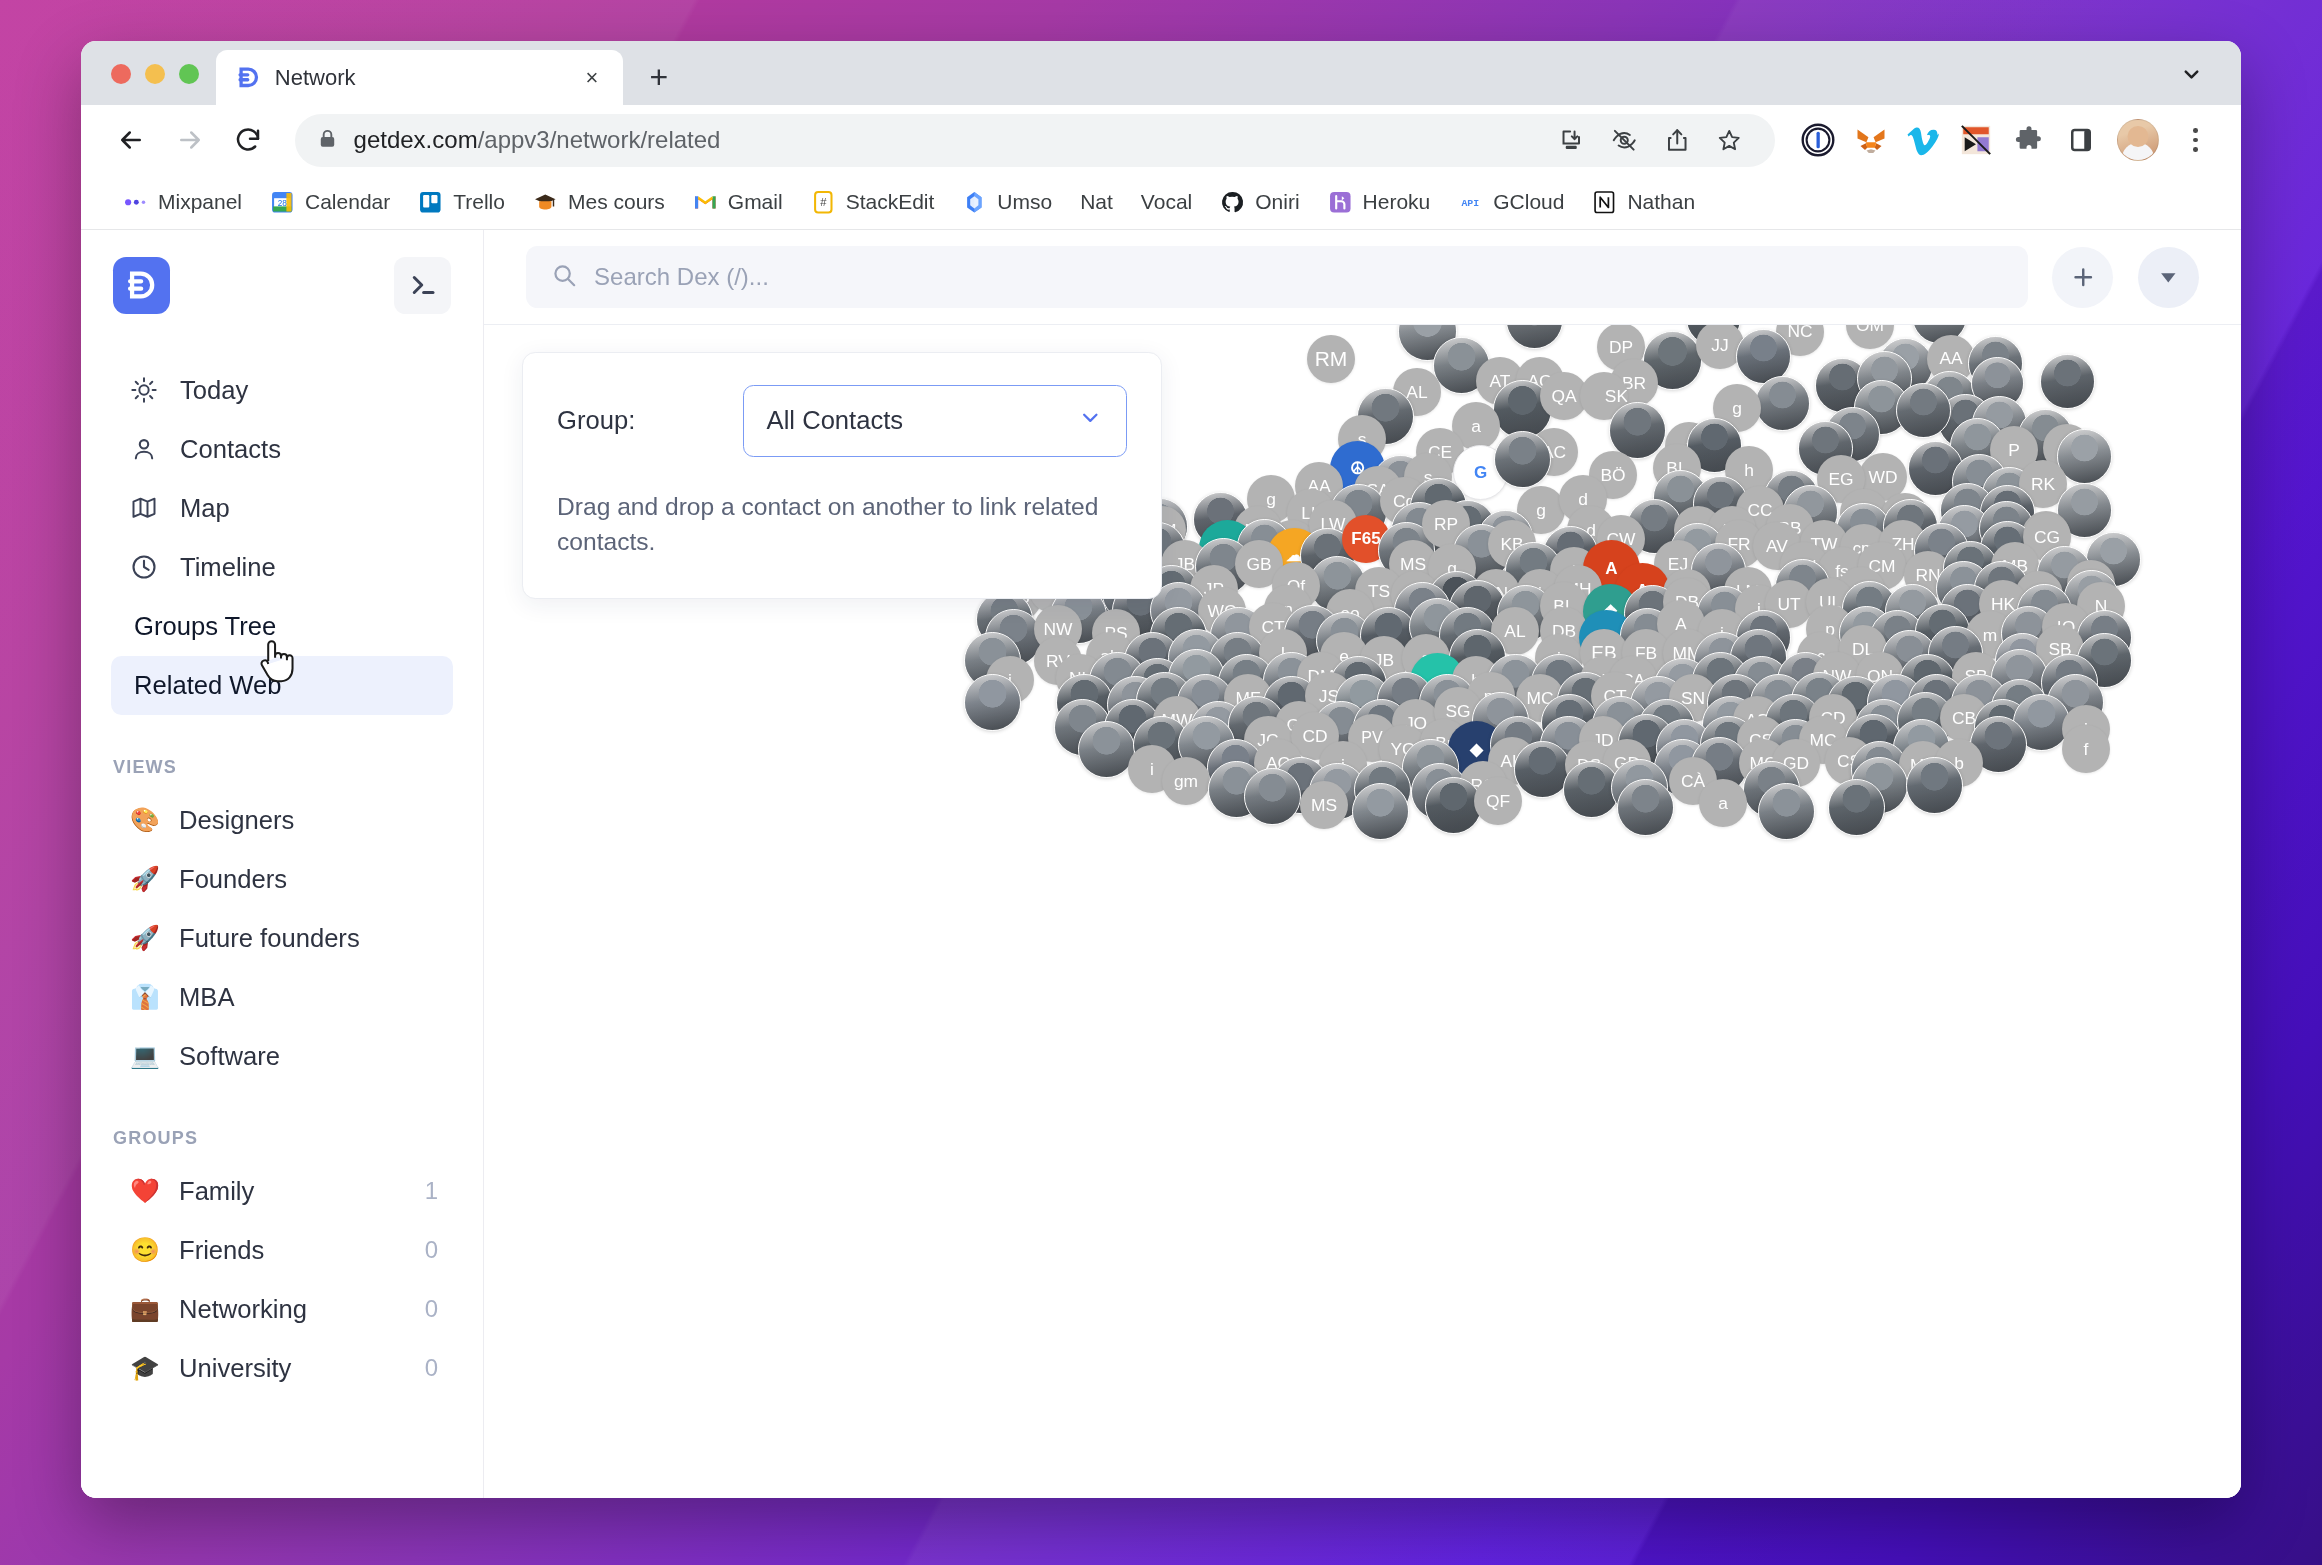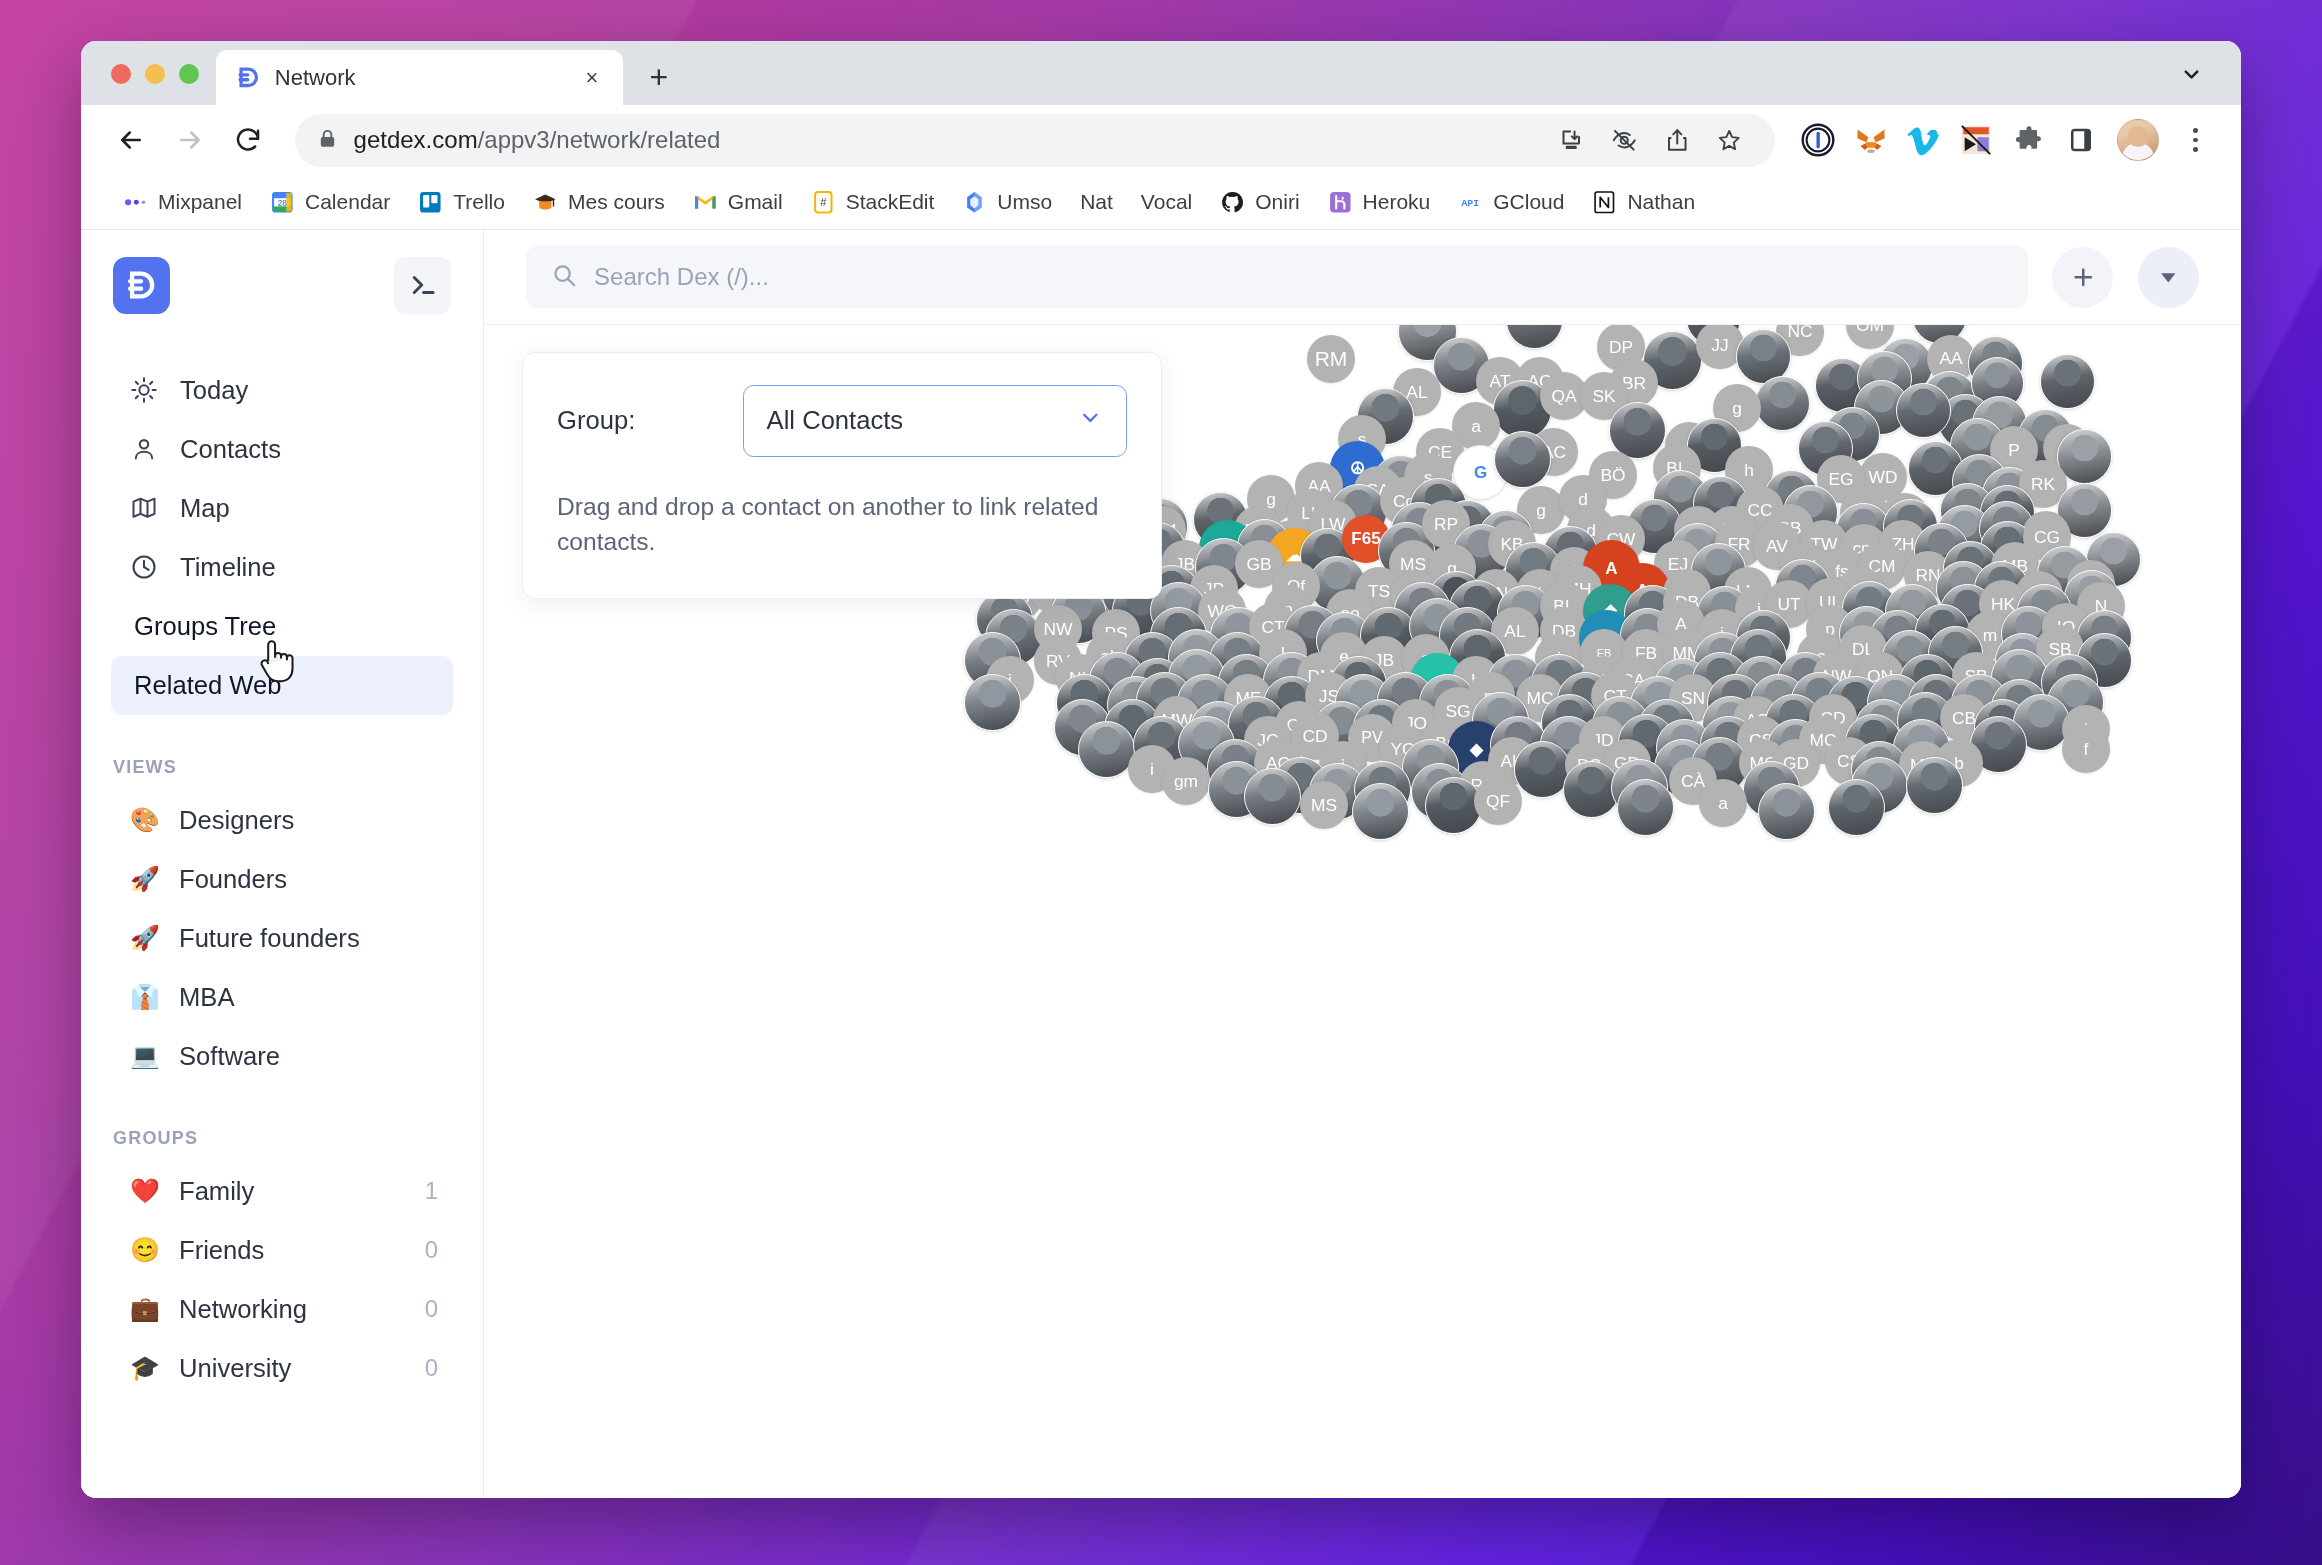--- a/index.html
+++ b/index.html
@@ -743,21 +743,21 @@
             <div class="node photo" style="width: 55px; height: 55px; left: 1331px; top: 33px; --ph: radial-gradient(circle at 50% 34%, #666d74 0 30%, rgba(0,0,0,0.12) 31% 100%), linear-gradient(170deg, #f2f2f3 0%, #666d74 45%, #4c5157 100%); border: 1.9px solid rgb(255, 255, 255);"></div>
             <div class="node photo" style="width: 55px; height: 55px; left: 1373px; top: 26px; --ph: radial-gradient(circle at 50% 34%, #92989e 0 30%, rgba(0,0,0,0.12) 31% 100%), linear-gradient(170deg, #f2f2f3 0%, #92989e 45%, #4c5157 100%); border: 1.9px solid rgb(255, 255, 255);"></div>
             <div class="node photo" style="width: 55px; height: 55px; left: 1438px; top: 46px; --ph: radial-gradient(circle at 50% 34%, #7f868c 0 30%, rgba(0,0,0,0.12) 31% 100%), linear-gradient(170deg, #f2f2f3 0%, #7f868c 45%, #4c5157 100%); border: 1.9px solid rgb(255, 255, 255);"></div>
             <div class="node photo" style="width: 53px; height: 53px; left: 1487px; top: 32px; --ph: radial-gradient(circle at 50% 34%, #8c9299 0 30%, rgba(0,0,0,0.12) 31% 100%), linear-gradient(170deg, #f2f2f3 0%, #8c9299 45%, #4c5157 100%); border: 1.9px solid rgb(255, 255, 255);"></div>
             <div class="node photo" style="width: 55px; height: 55px; left: 1556px; top: 28.5px; --ph: radial-gradient(circle at 50% 34%, #6b7279 0 30%, rgba(0,0,0,0.12) 31% 100%), linear-gradient(170deg, #f2f2f3 0%, #6b7279 45%, #4c5157 100%); border: 1.9px solid rgb(255, 255, 255);"></div>
             <div class="node photo" style="width: 57px; height: 57px; left: 873px; top: 63px; --ph: radial-gradient(circle at 50% 34%, #71787f 0 30%, rgba(0,0,0,0.12) 31% 100%), linear-gradient(170deg, #f2f2f3 0%, #71787f 45%, #4c5157 100%); border: 1.9px solid rgb(255, 255, 255);"></div>
             <div class="node photo" style="width: 59px; height: 59px; left: 1009px; top: 55px; --ph: radial-gradient(circle at 50% 34%, #5e666d 0 30%, rgba(0,0,0,0.12) 31% 100%), linear-gradient(170deg, #f2f2f3 0%, #5e666d 45%, #4c5157 100%); border: 1.9px solid rgb(255, 255, 255);"></div>
             <div class="node" style="width: 48px; height: 48px; left: 1056px; top: 47px;">
               <span style="font-size: 17.4px;">QA</span>
             </div>
-            <div class="node" style="width: 48px; height: 48px; left: 1096px; top: 47px;">
+            <div class="node" style="width: 48px; height: 48px; left: 1096px; top: 47px; justify-content: flex-end;">
               <span style="font-size: 17.4px;">SK</span>
             </div>
             <div class="node photo" style="width: 55px; height: 55px; left: 1271px; top: 51px; --ph: radial-gradient(circle at 50% 34%, #858c93 0 30%, rgba(0,0,0,0.12) 31% 100%), linear-gradient(170deg, #f2f2f3 0%, #858c93 45%, #4c5157 100%); border: 1.9px solid rgb(255, 255, 255);"></div>
             <div class="node photo" style="width: 55px; height: 55px; left: 1454px; top: 69px; --ph: radial-gradient(circle at 50% 34%, #6a7178 0 30%, rgba(0,0,0,0.12) 31% 100%), linear-gradient(170deg, #f2f2f3 0%, #6a7178 45%, #4c5157 100%); border: 1.9px solid rgb(255, 255, 255);"></div>
             <div class="node" style="width: 48px; height: 48px; left: 968px; top: 77px;">
               <span style="font-size: 17.4px;">a</span>
             </div>
             <div class="node" style="width: 48px; height: 48px; left: 1229px; top: 59px;">
               <span style="font-size: 17.4px;">g</span>
             </div>
@@ -1171,21 +1171,21 @@
               <span style="font-size: 17.4px;">JB</span>
             </div>
             <div class="node" style="width: 48px; height: 48px; left: 918px; top: 309px;">
               <span style="font-size: 17.4px;">a</span>
             </div>
             <div class="node photo" style="width: 57px; height: 57px; left: 965px; top: 304px; --ph: radial-gradient(circle at 50% 34%, #5e666d 0 30%, rgba(0,0,0,0.12) 31% 100%), linear-gradient(170deg, #f2f2f3 0%, #5e666d 45%, #4c5157 100%); border: 1.9px solid rgb(255, 255, 255);"></div>
             <div class="node" style="width: 48px; height: 48px; left: 1051px; top: 309px;">
               <span style="font-size: 17.4px;">j</span>
             </div>
             <div class="node" style="width: 48px; height: 48px; left: 1096px; top: 304px;">
-              <span style="font-size: 11px;">EB</span>
+              <span style="font-size: 19px;">EB</span>
             </div>
             <div class="node" style="width: 48px; height: 48px; left: 1138px; top: 304px;">
               <span style="font-size: 17.4px;">FB</span>
             </div>
             <div class="node" style="width: 48px; height: 48px; left: 1179px; top: 304px;">
               <span style="font-size: 17.4px;">MM</span>
             </div>
             <div class="node photo" style="width: 57px; height: 57px; left: 1210px; top: 307px; --ph: radial-gradient(circle at 50% 34%, #8e949b 0 30%, rgba(0,0,0,0.12) 31% 100%), linear-gradient(170deg, #f2f2f3 0%, #8e949b 45%, #4c5157 100%); border: 1.9px solid rgb(255, 255, 255);"></div>
             <div class="node photo" style="width: 57px; height: 57px; left: 1246px; top: 304px; --ph: radial-gradient(circle at 50% 34%, #6f767e 0 30%, rgba(0,0,0,0.12) 31% 100%), linear-gradient(170deg, #f2f2f3 0%, #6f767e 45%, #4c5157 100%); border: 1.9px solid rgb(255, 255, 255);"></div>
             <div class="node" style="width: 48px; height: 48px; left: 1313px; top: 307px;">

